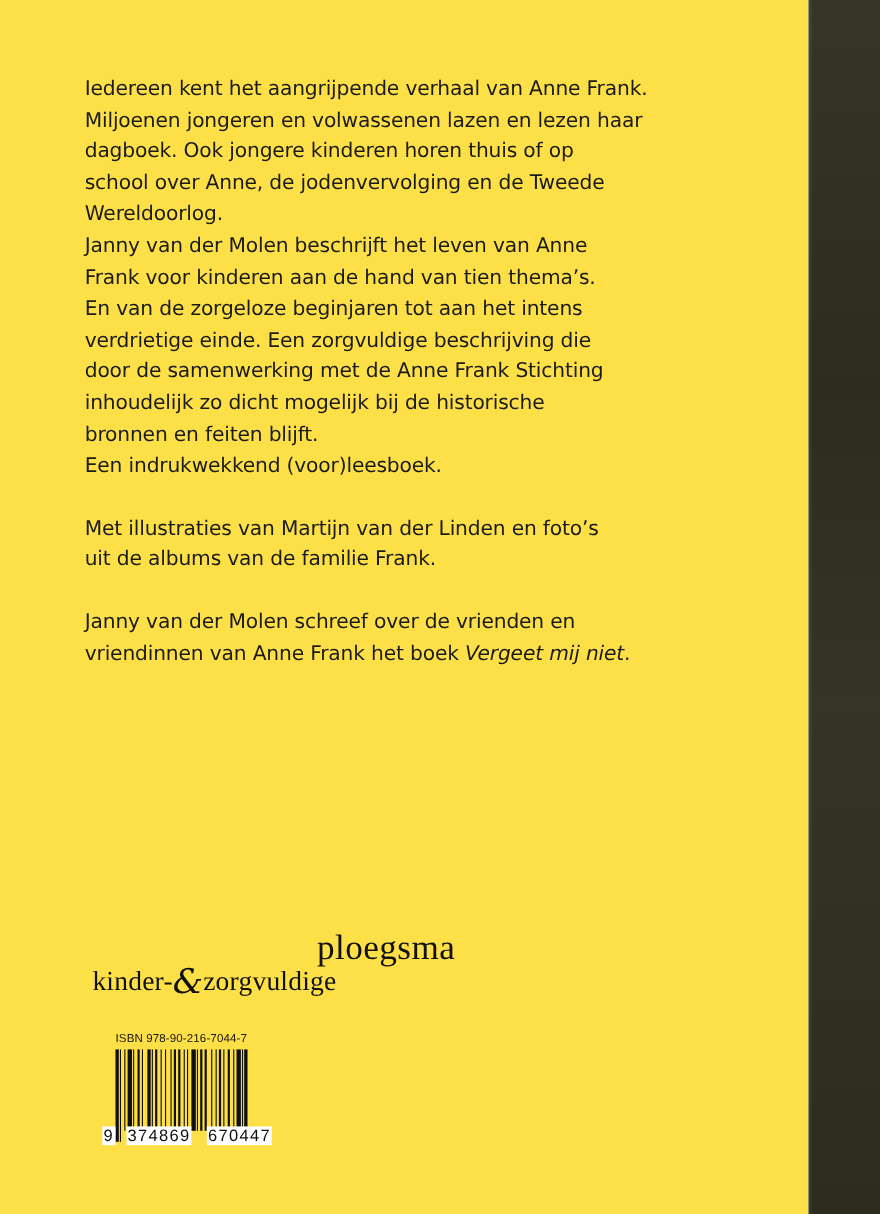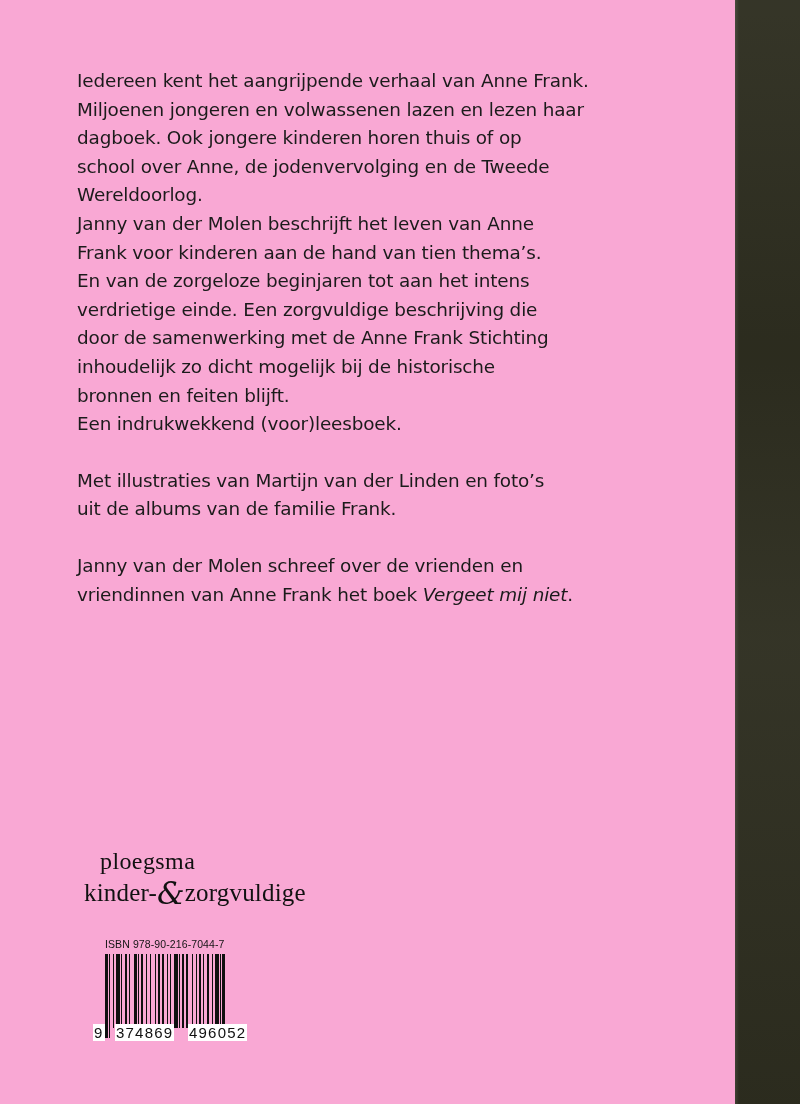--- a/index.html
+++ b/index.html
@@ -15,21 +15,21 @@
     font-family: "Liberation Sans", sans-serif;
   }
 
   
   #back-cover {
     position: absolute;
     left: 0;
     top: 0;
     width: 735px;
     height: 1104px;
-    background: #f9a8d4;
+    background: #fde047;
   }
   #spine-strip {
     position: absolute;
     left: 735px;
     top: 0;
     width: 65px;
     height: 1104px;
     background: #2e2e20;
     background-image:
       linear-gradient(180deg, rgba(255,255,255,0.035) 0%, rgba(0,0,0,0.05) 32%,
@@ -60,24 +60,25 @@
   
   #publisher-logo {
     position: absolute;
     left: 84px;
     top: 846px;
     width: 330px;
     color: #111111;
     font-family: "Liberation Serif", "DejaVu Serif", serif;
   }
   #logo-line-1 {
-    font-size: 24px;
+    font-size: 32px;
     line-height: 30px;
     letter-spacing: 0.4px;
     padding-left: 16px;
+    text-align: right;
   }
   #logo-line-2 {
     font-size: 25px;
     line-height: 34px;
     letter-spacing: 0.2px;
     white-space: nowrap;
   }
   #logo-amp {
     font-family: "DejaVu Serif", "Liberation Serif", serif;
     font-style: italic;
@@ -199,19 +200,19 @@
         <div class="bar" style="left: 97.68px; width: 1.32px;"></div>
         <div class="bar" style="left: 101.64px; width: 2.64px;"></div>
         <div class="bar" style="left: 106.92px; width: 1.32px;"></div>
         <div class="bar" style="left: 109.56px; width: 3.96px;"></div>
         <div class="bar" style="left: 114.84px; width: 1.32px;"></div>
         <div class="bar guard" style="left: 117.48px; width: 2.64px;"></div>
       </div>
     <div id="barcode-digits">
       <span id="digit-lead">9</span>
       <span id="digit-left">374869</span>
-      <span id="digit-right">496052</span>
+      <span id="digit-right">670447</span>
     </div>
   </div>
 
 </div>
 
 <div id="spine-strip"></div>
 
 </body></html>

